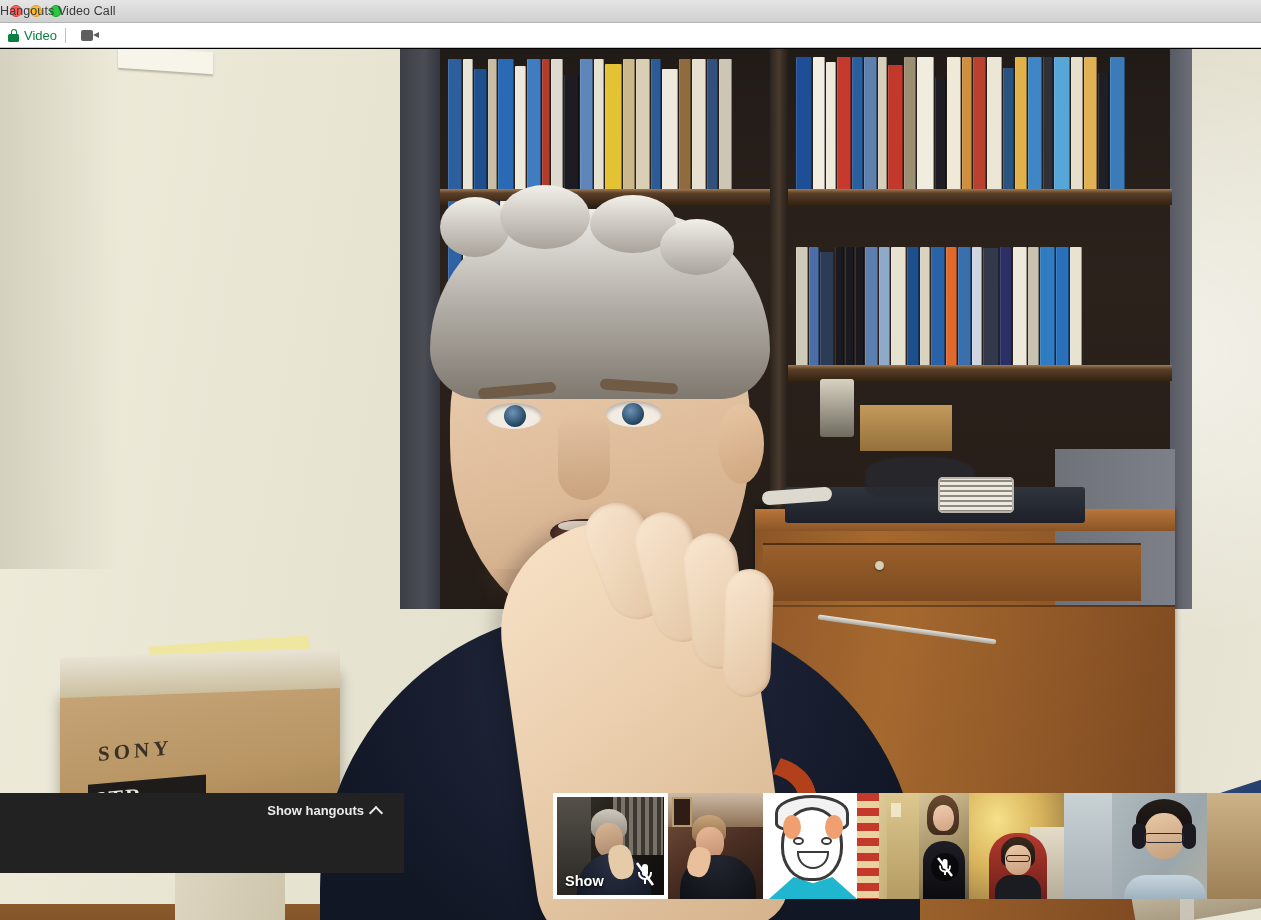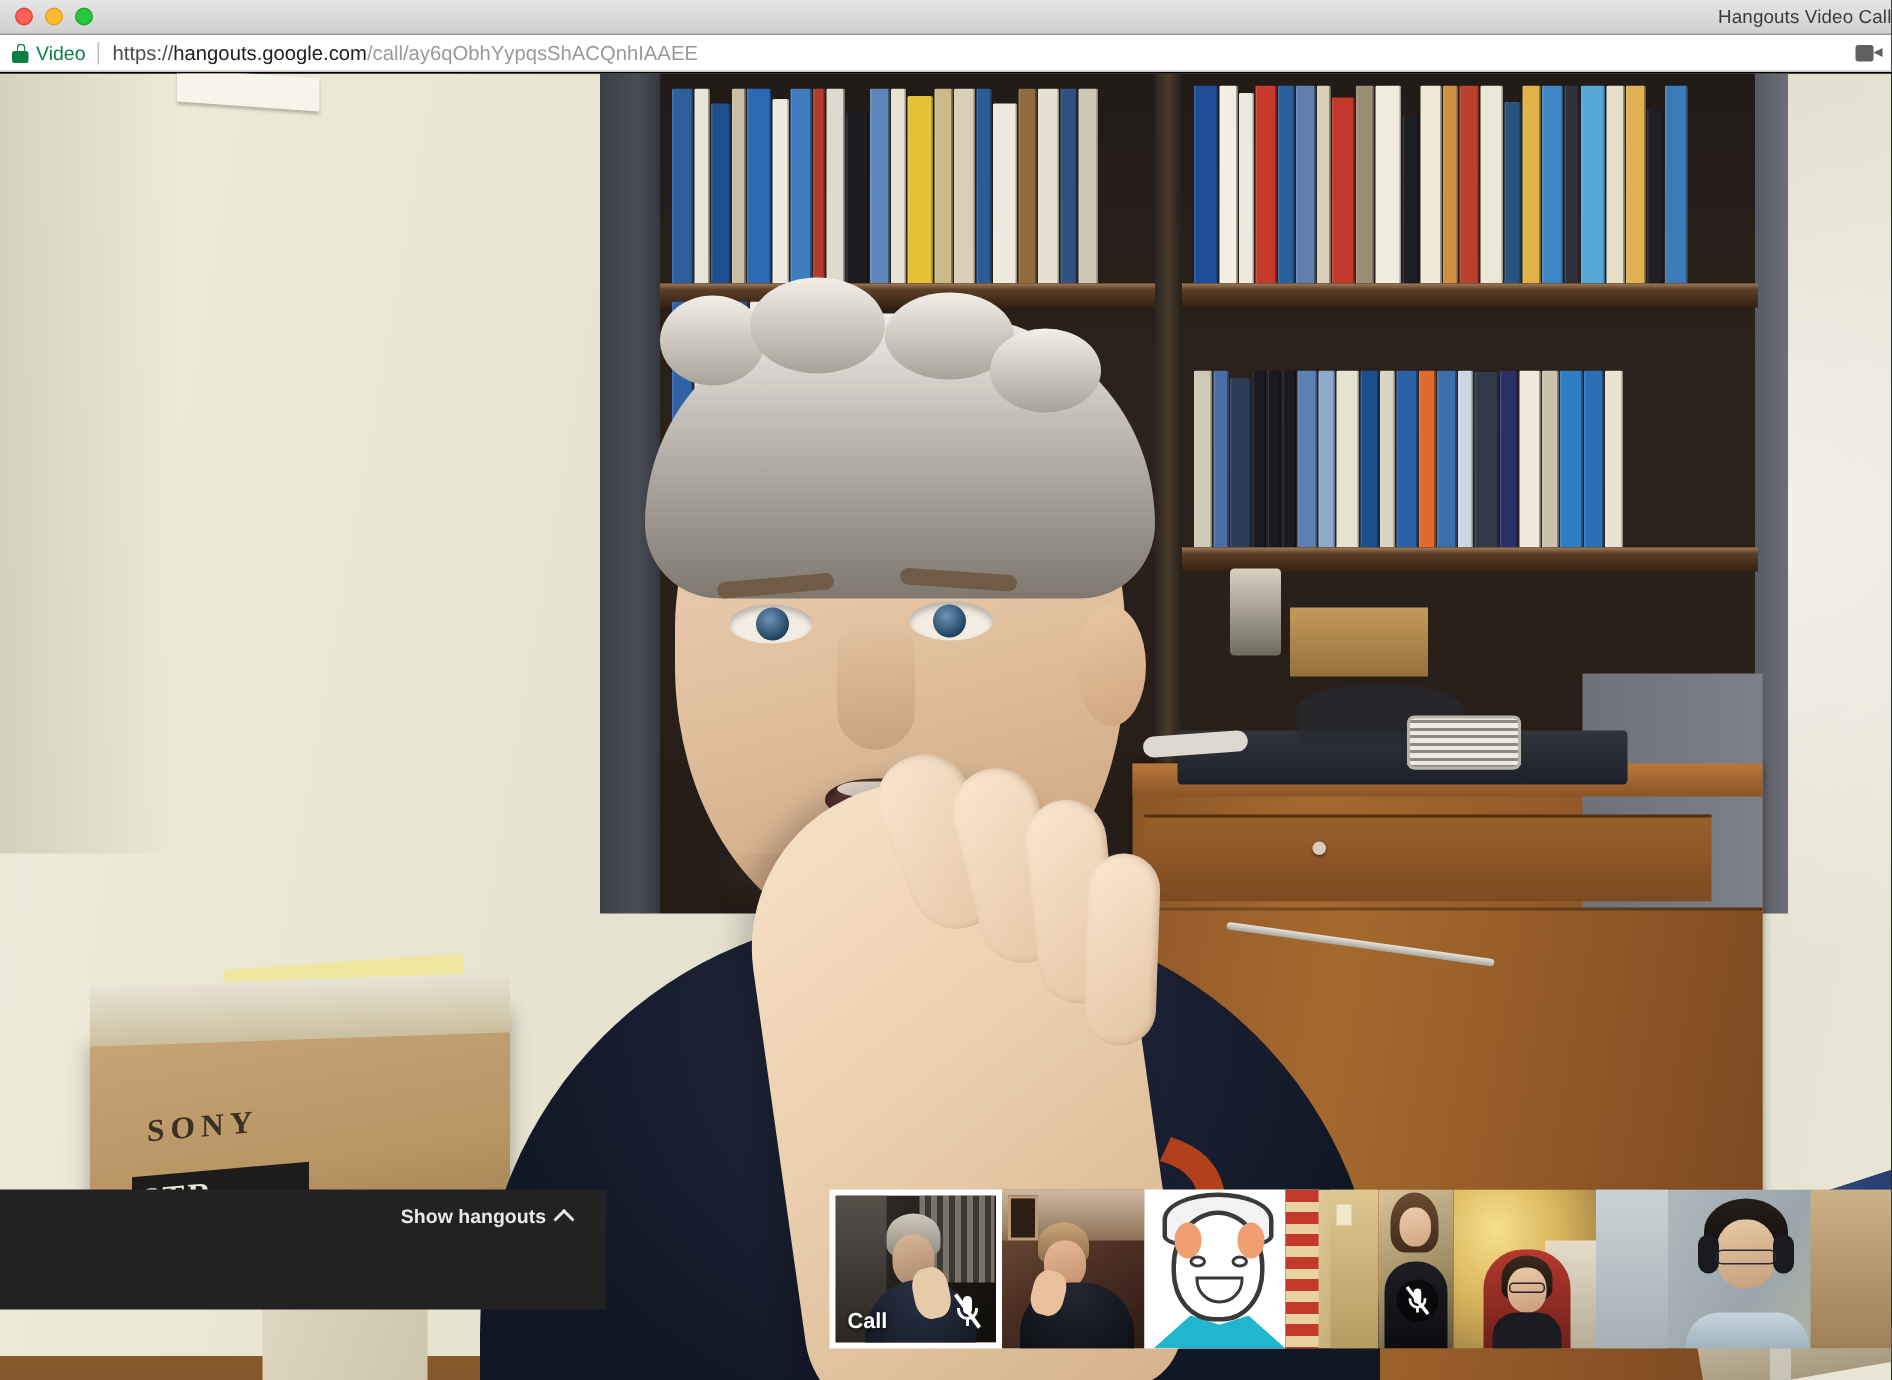--- a/index.html
+++ b/index.html
@@ -10,21 +10,21 @@
   .browser { width:1261px; height:920px; position:relative; }
 
   .titlebar { height:23px; background:linear-gradient(#e5e5e5,#d0d0d0);
     border-bottom:1px solid #b4b4b4; position:relative; display:flex;
     align-items:center; }
   .traffic { display:flex; gap:8px; padding-left:10px; align-items:center; }
   .tl { width:12px; height:12px; border-radius:50%; display:block; }
   .tl.red    { background:#ff5f57; border:1px solid #e0443e; }
   .tl.yellow { background:#febc2e; border:1px solid #dea123; }
   .tl.green  { background:#28c840; border:1px solid #1aab29; }
-  .wintitle { position:absolute; left:0; right:0; text-align:right;
+  .wintitle { position:absolute; left:0; right:0; text-align:left;
     font-size:12.5px; color:#3a3a3a; letter-spacing:.1px; }
 
   .urlbar { height:25px; background:#fff; border-bottom:1px solid #c6c6c6;
     display:flex; align-items:center; padding:0 6px 0 8px; gap:0; }
   .lock { width:11px; height:13px; position:relative; flex:0 0 auto;
     margin-right:5px; }
   .lock .body { position:absolute; bottom:0; left:0; width:11px; height:8px;
     background:#0b8043; border-radius:1.5px; }
   .lock .shackle { position:absolute; top:0; left:2.5px; width:6px; height:6px;
     border:1.8px solid #0b8043; border-bottom:none;
@@ -260,23 +260,20 @@
     <div class="wintitle">Hangouts Video Call</div>
   </div>
 
   <div class="urlbar">
     <span class="lock">
       <span class="shackle"></span>
         <span class="body"></span>
     </span>
     <span class="secure">Video</span>
     <span class="divider"></span>
-    <span class="url">
-      <span class="scheme">https://</span><span class="host">hangouts.google.com</span><span class="path">/call/ay6qObhYypqsShACQnhIAAEE</span>
-    </span>
     <span class="camicon">
       <span class="can"></span>
         <span class="lens"></span>
     </span>
   </div>
 
   <div class="stage">
 
     <div class="wall"></div>
     <div class="wall-shadow-left"></div>
@@ -470,21 +467,21 @@
           <div class="tfig" style="left:34px;top:12px;width:36px;height:30px;
                       background:linear-gradient(180deg,#cfc8bd,#8f887c);border-radius:50% 50% 30% 30%;"></div>
           <div class="tfig" style="left:38px;top:26px;width:28px;height:34px;
                       background:linear-gradient(165deg,#d9b895,#a8856a);border-radius:46%;"></div>
           <div style="position:absolute;left:20px;top:56px;width:74px;height:50px;
                       background:radial-gradient(ellipse at 50% 10%,#2b3245,#121724);
                       border-radius:38px 38px 0 0;"></div>
           <div class="tfig" style="left:52px;top:48px;width:24px;height:34px;
                       background:#e6cba8;border-radius:40%;transform:rotate(-12deg);"></div>
         </div>
-        <span class="thumb-name">Call</span>
+        <span class="thumb-name">Show</span>
         <span class="mutebadge" style="right:8px;bottom:8px;width:22px;height:26px;">
           <svg width="22" height="26" viewBox="0 0 22 26">
             <path d="M11 3a3 3 0 0 1 3 3v6a3 3 0 0 1-6 0V6a3 3 0 0 1 3-3z" fill="#fff"></path>
             <path d="M5 11v1a6 6 0 0 0 12 0v-1" stroke="#fff" stroke-width="2" fill="none"></path>
             <line x1="11" y1="18" x2="11" y2="23" stroke="#fff" stroke-width="2"></line>
             <line x1="3" y1="2" x2="19" y2="24" stroke="#fff" stroke-width="2.6"></line>
           </svg>
         </span>
       </div>
 

